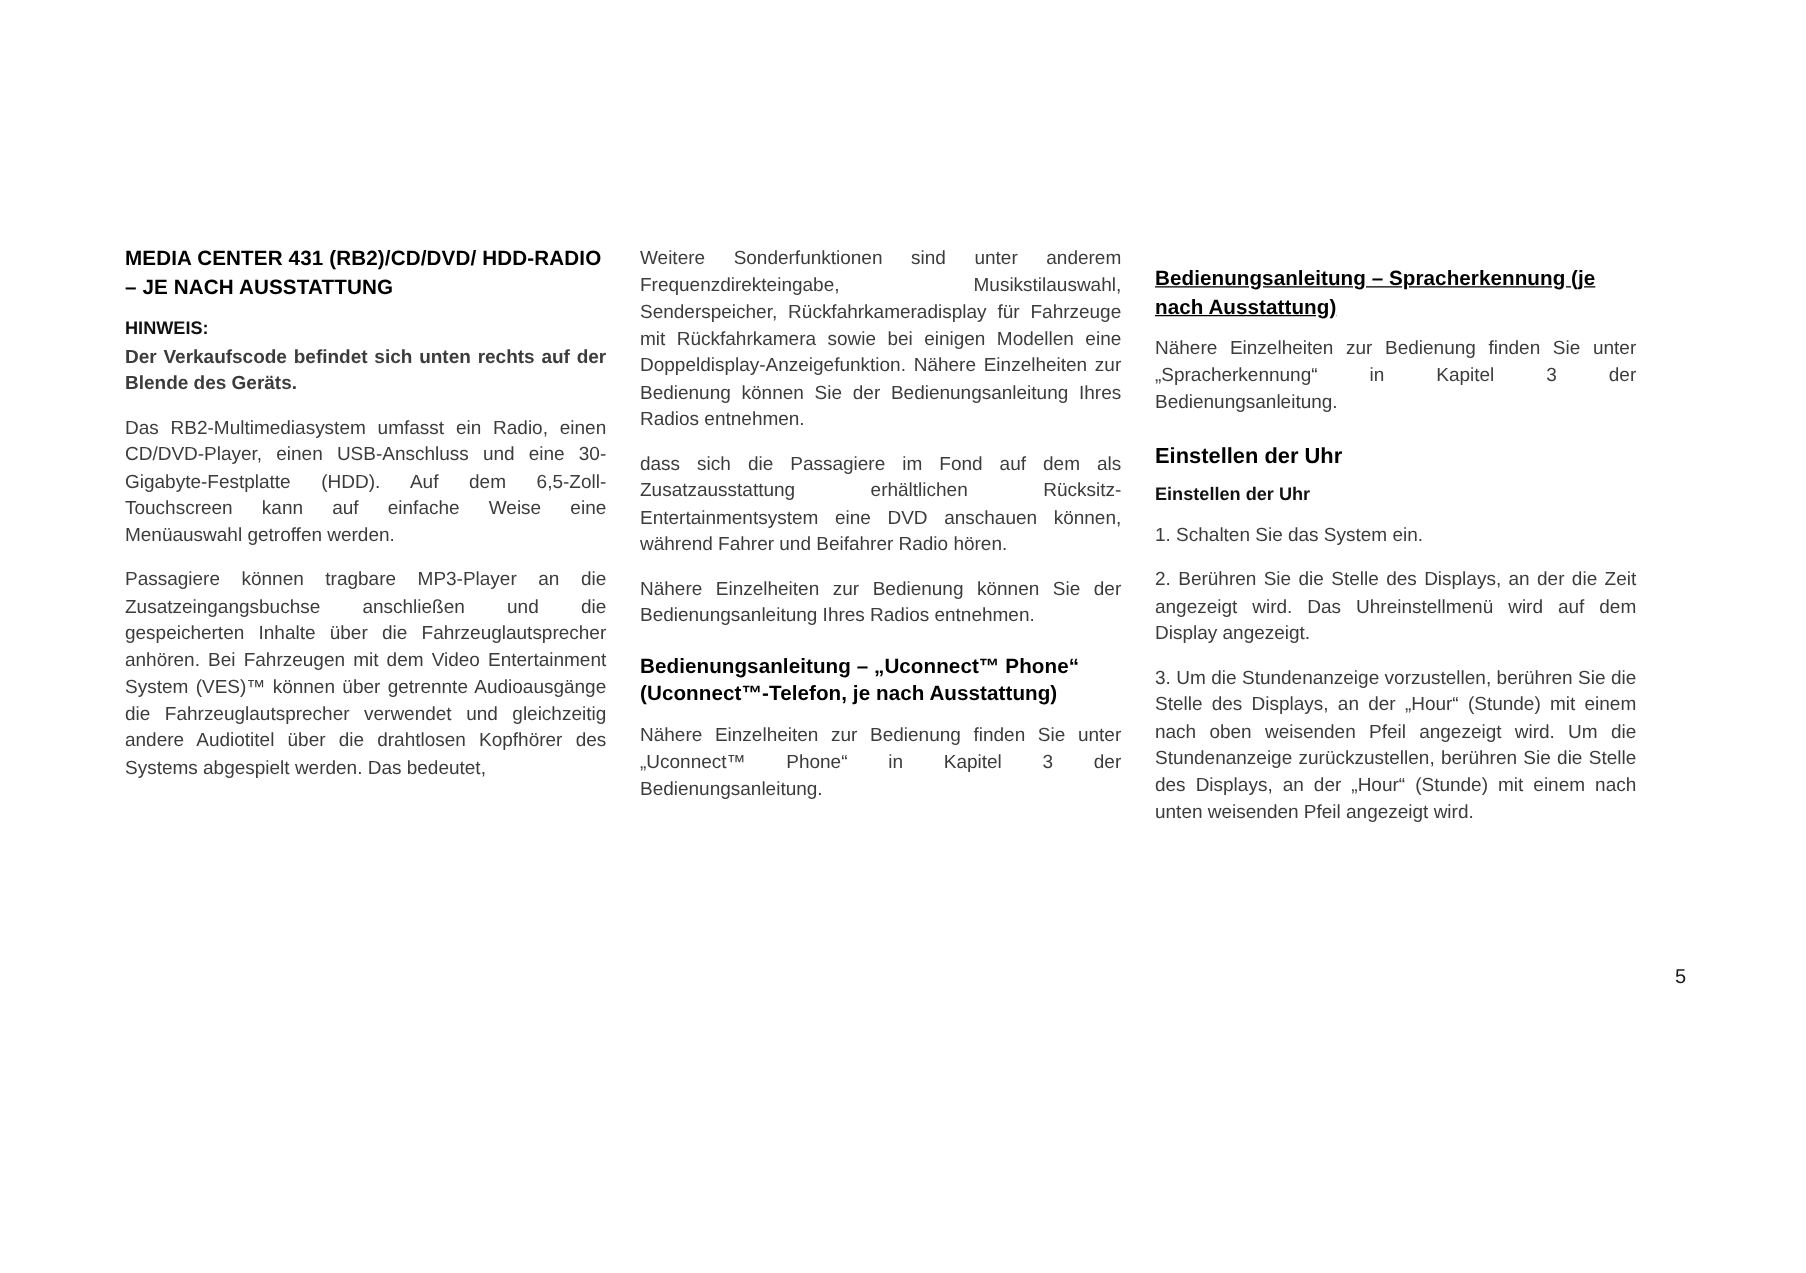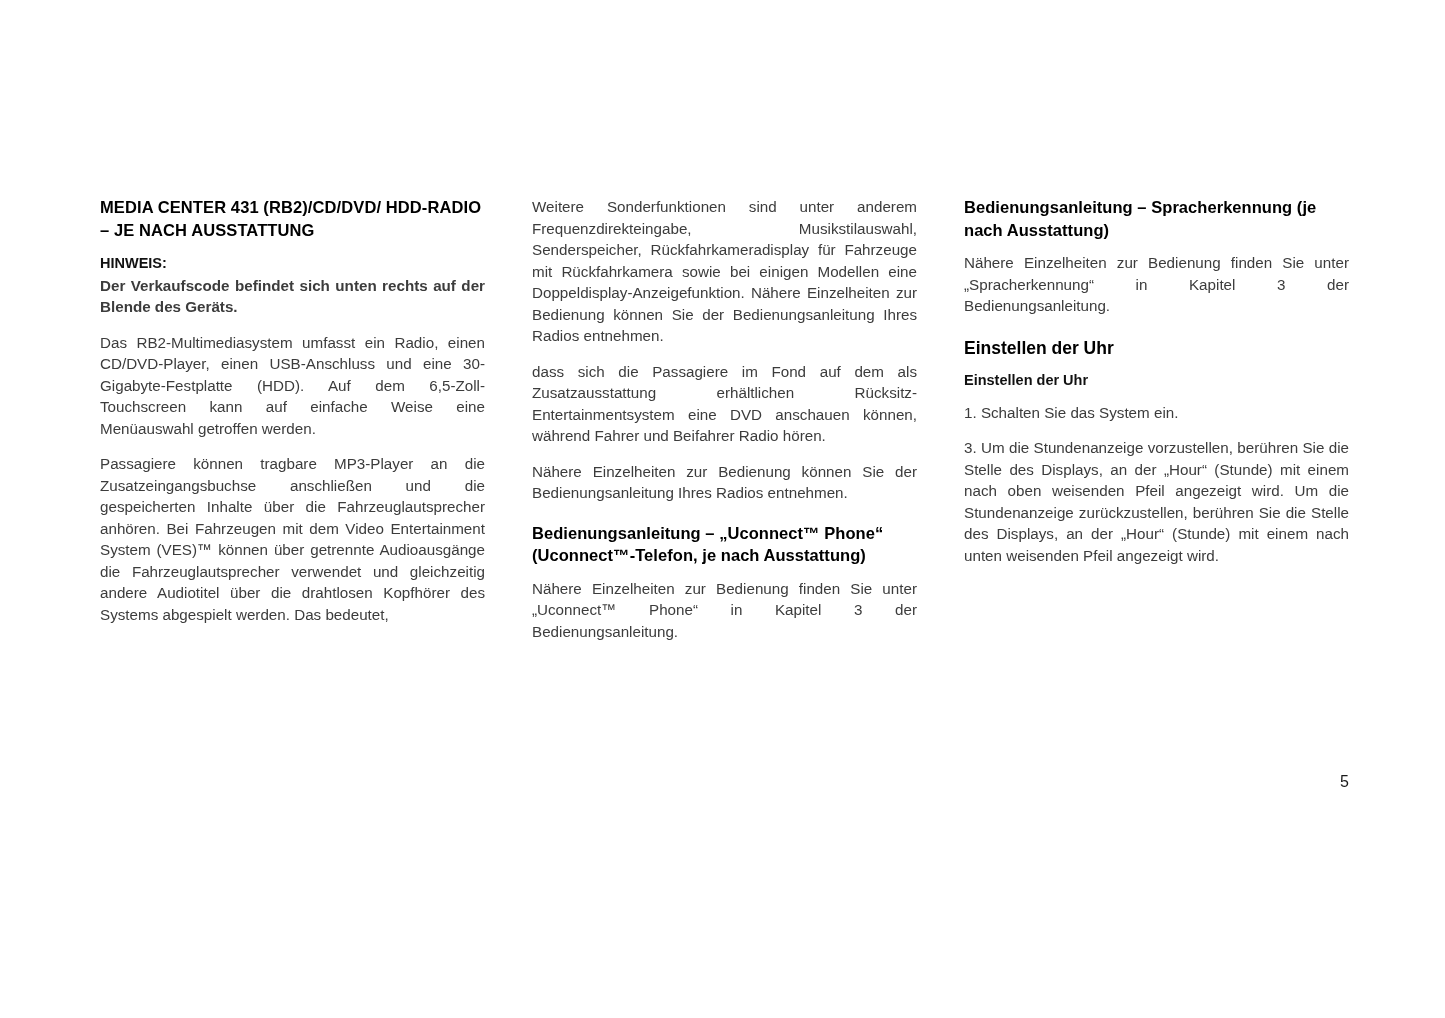--- a/index.html
+++ b/index.html
@@ -24,21 +24,21 @@
   }
 
   .columns {
     position: absolute;
     left: 100px;
     top: 196px;
     width: 1250px;
     display: flex;
     flex-direction: row;
     align-items: flex-start;
-    gap: 47px;
+    gap: 27px;
   }
 
   .col {
     width: 385px;
     flex: 0 0 385px;
   }
 
   
 
   .h-main {
@@ -154,30 +154,31 @@
       <p class="body">Nähere Einzelheiten zur Bedienung können Sie der Bedienungsanleitung Ihres Radios entnehmen.</p>
 
       <h2 class="h-section tight">Bedienungsanleitung – „Uconnect™ Phone“ (Uconnect™-Telefon, je nach Ausstattung)</h2>
 
       <p class="body last">Nähere Einzelheiten zur Bedienung finden Sie unter „Uconnect™ Phone“ in Kapitel 3 der Bedienungsanleitung.</p>
 
     </div>
 
     <div class="col">
 
-      <h2 class="h-section" style="margin-top:0;">Bedienungsanleitung – Spracherkennung (je nach Ausstattung)</h2>
+      <h2 class="h-section" style="margin-top:16px;text-decoration:underline;">Bedienungsanleitung – Spracherkennung (je nach Ausstattung)</h2>
 
       <p class="body">Nähere Einzelheiten zur Bedienung finden Sie unter „Spracherkennung“ in Kapitel 3 der Bedienungsanleitung.</p>
 
       <h2 class="h-big">Einstellen der Uhr</h2>
 
       <h3 class="h-sub">Einstellen der Uhr</h3>
 
       <p class="body">1. Schalten Sie das System ein.</p>
 
+      <p class="body">2. Berühren Sie die Stelle des Displays, an der die Zeit angezeigt wird. Das Uhreinstellmenü wird auf dem Display angezeigt.</p>
 
       <p class="body last">3. Um die Stundenanzeige vorzustellen, berühren Sie die Stelle des Displays, an der „Hour“ (Stunde) mit einem nach oben weisenden Pfeil angezeigt wird. Um die Stundenanzeige zurückzustellen, berühren Sie die Stelle des Displays, an der „Hour“ (Stunde) mit einem nach unten weisenden Pfeil angezeigt wird.</p>
 
     </div>
 
   </div>
 
   <div class="page-number">5</div>
 
 </div>

